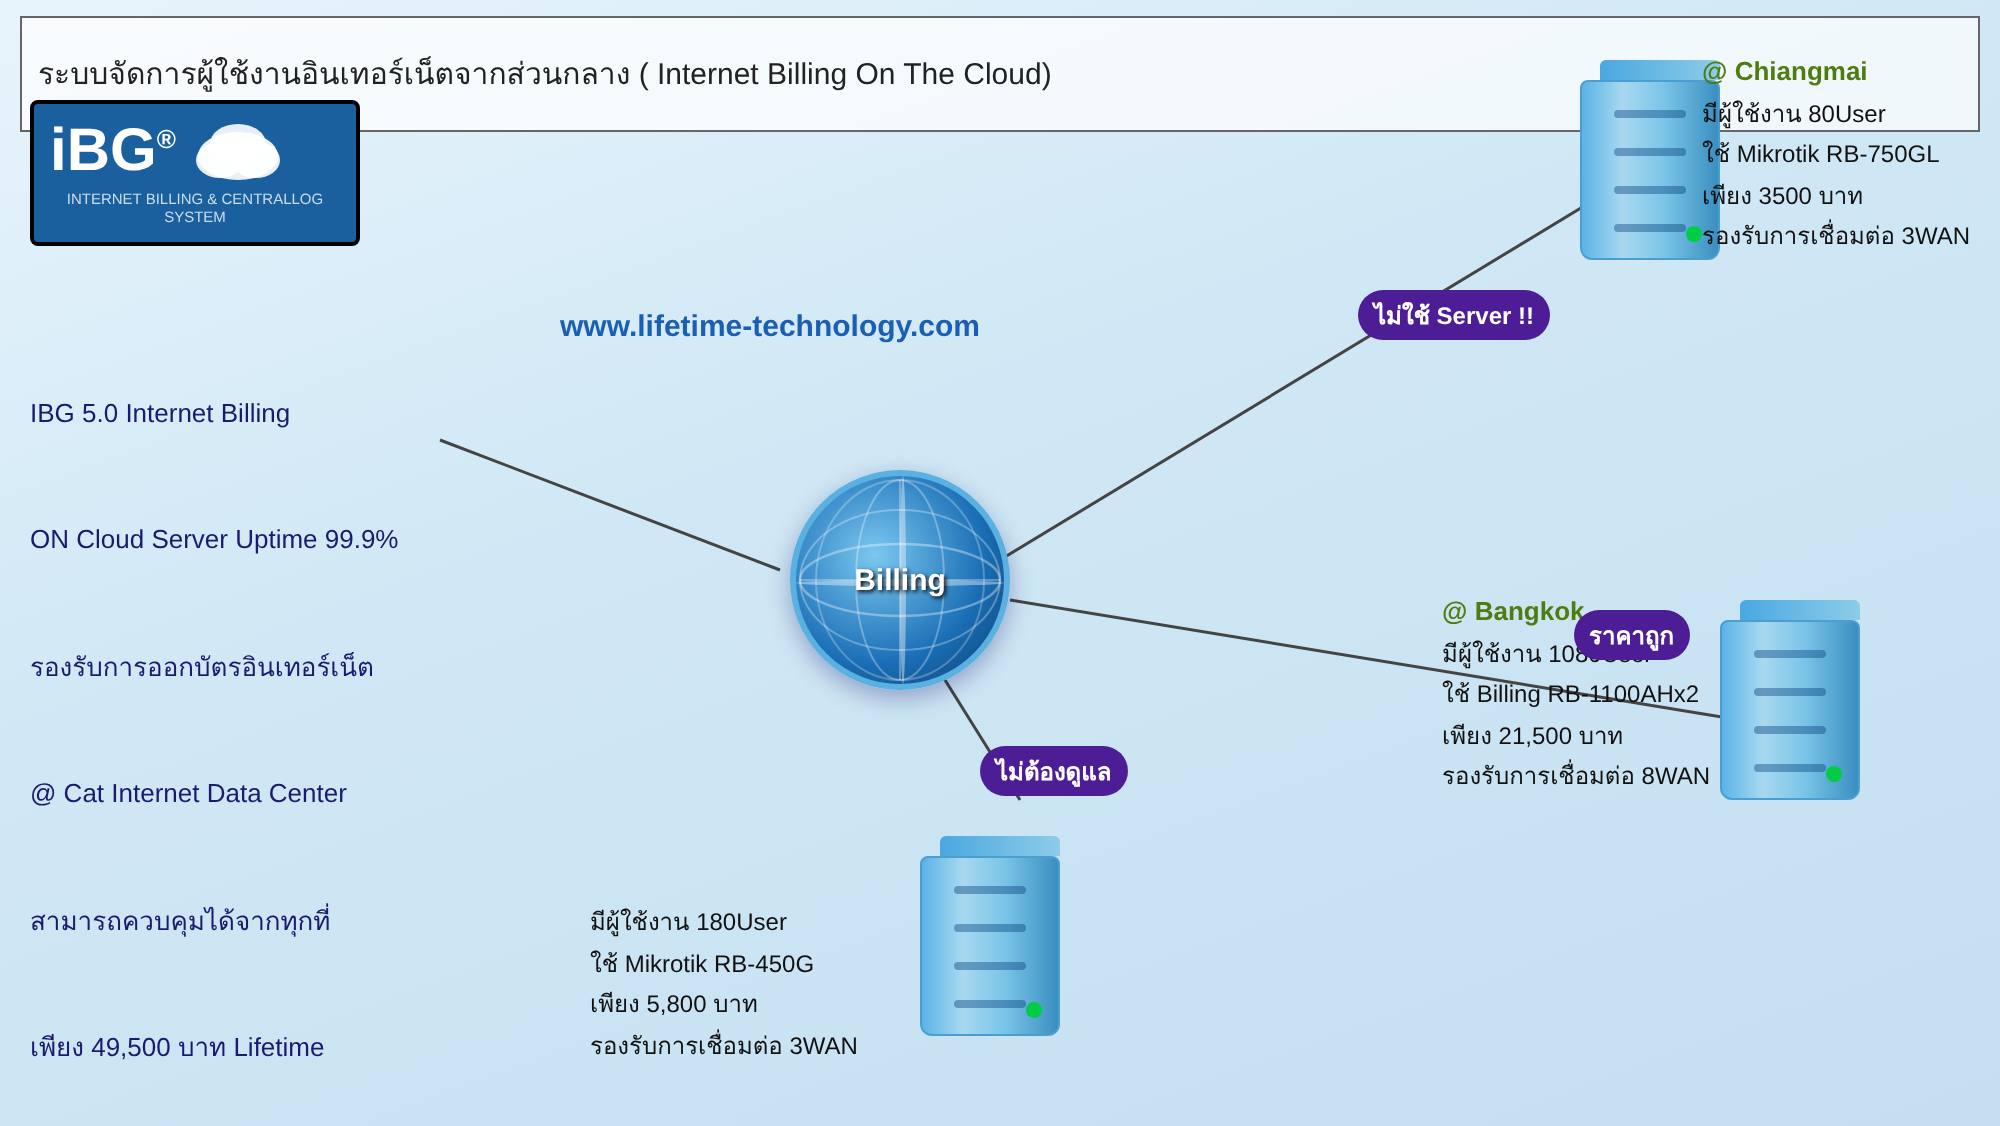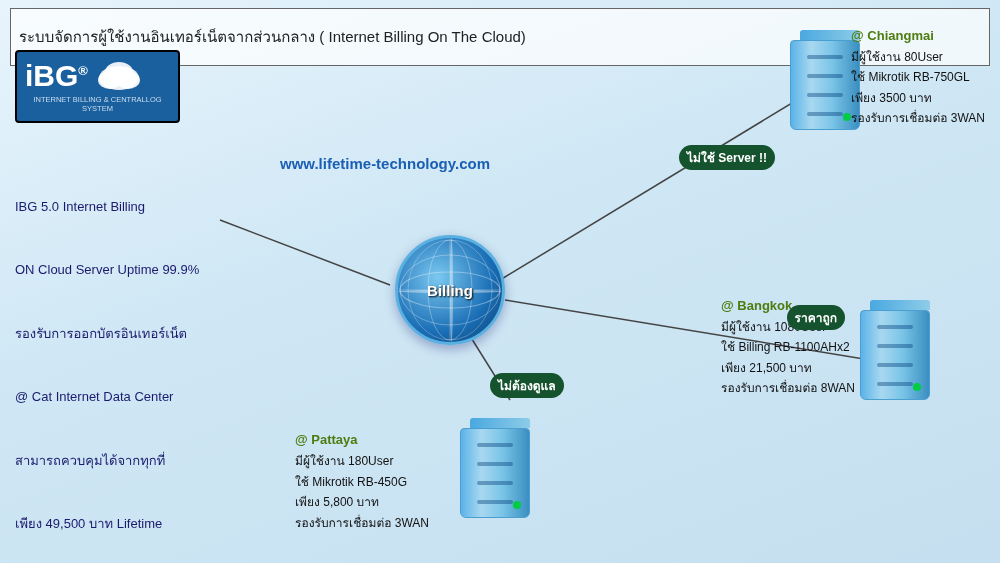--- a/index.html
+++ b/index.html
@@ -197,21 +197,21 @@
     }
     .info-pattaya {
       bottom: 30px;
       left: 295px;
       text-align: left;
     }
 
     
     .badge {
       display: inline-block;
-      background: #14532d;
+      background: #4c1d95;
       color: white;
       font-size: 12px;
       font-weight: bold;
       padding: 3px 8px;
       border-radius: 14px;
       white-space: nowrap;
     }
 
     
     .badge-noserver {
@@ -348,21 +348,20 @@
   <div class="server-tower">
     <div class="server-line"></div>
     <div class="server-line"></div>
     <div class="server-line"></div>
     <div class="server-line"></div>
     <div class="server-dot"></div>
   </div>
 </div>
 
 <div class="info-box info-pattaya">
-  <div class="location">@ Pattaya</div>
   <div>มีผู้ใช้งาน 180User</div>
   <div>ใช้ Mikrotik RB-450G</div>
   <div>เพียง 5,800 บาท</div>
   <div>รองรับการเชื่อมต่อ 3WAN</div>
 </div>
 
 <div class="badge-noserver">
   <span class="badge">ไม่ใช้ Server !!</span>
 </div>
 

